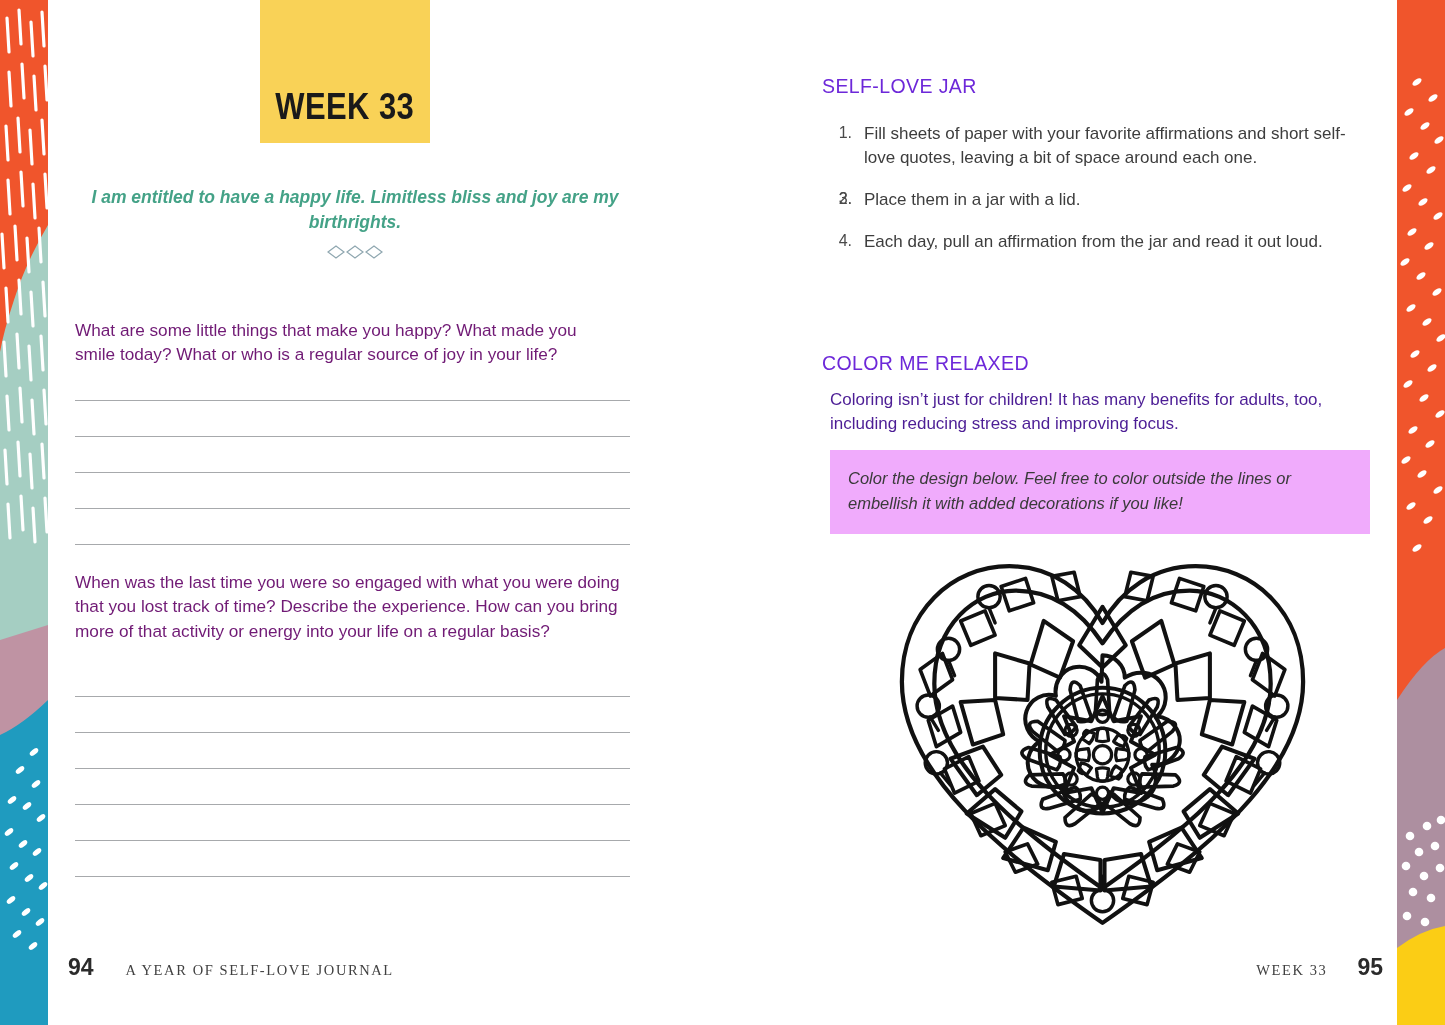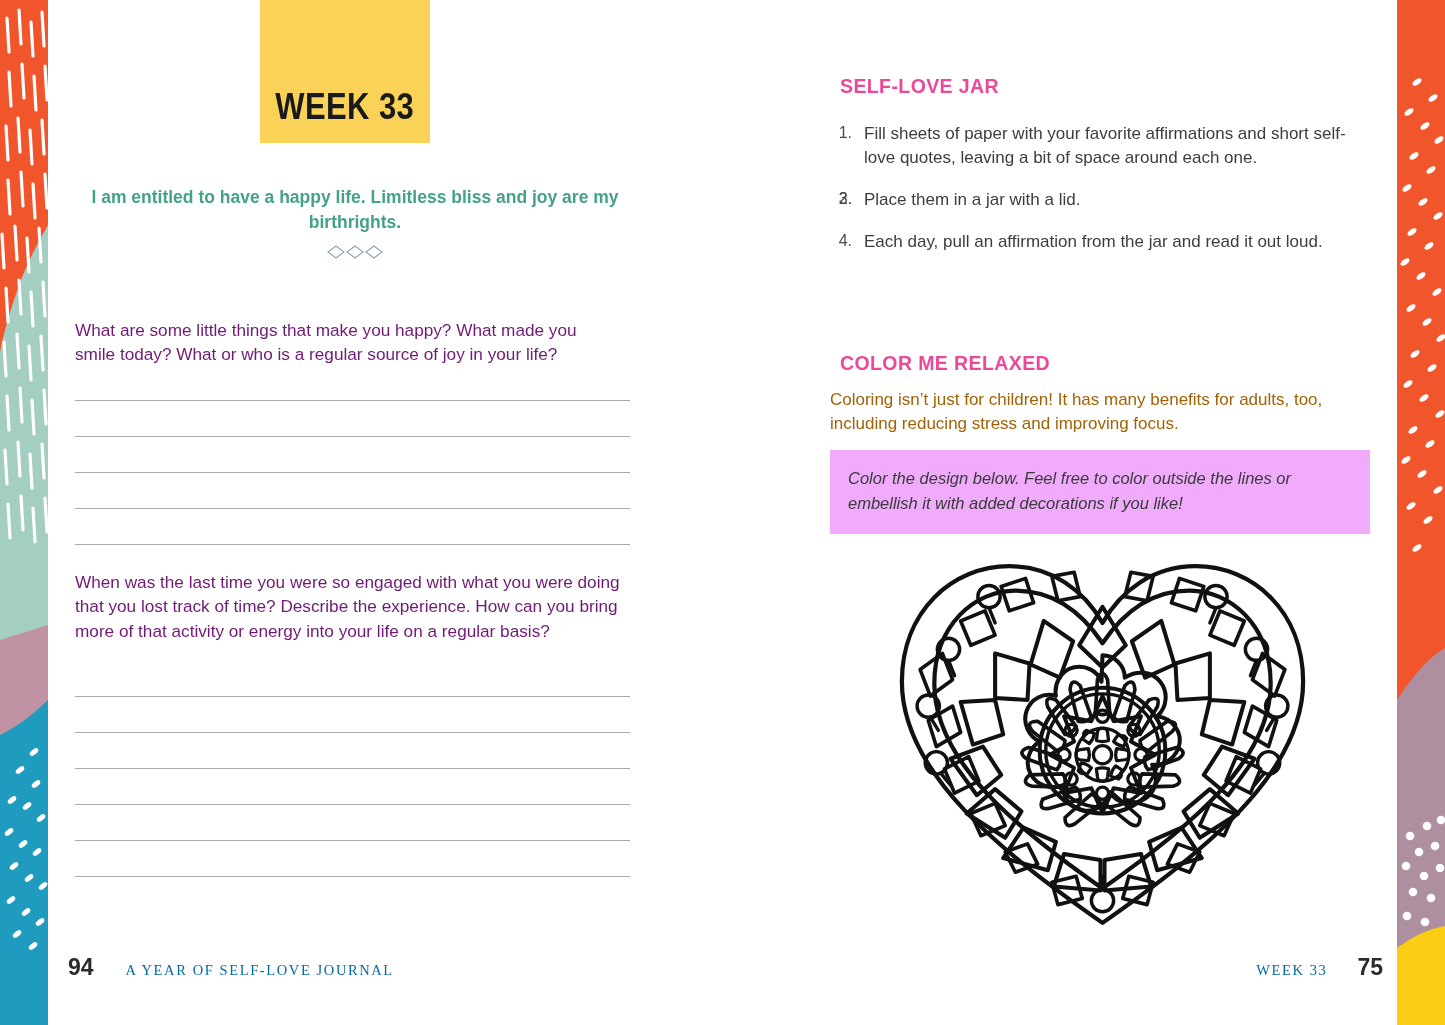--- a/index.html
+++ b/index.html
@@ -35,21 +35,21 @@
   .week-badge-label{
     font-family:"Liberation Sans", sans-serif;
     font-weight:bold;font-size:36px;letter-spacing:0.5px;
     color:#1a1a1a;line-height:1;
     transform:scaleX(0.86);
   }
 
   .affirmation{
     position:absolute;left:15px;top:185px;width:560px;
     text-align:center;
-    color:#44A287;font-weight:bold;font-size:17.5px;line-height:1.45;
+    color:#44A287;font-weight:bold;font-size:17.5px;line-height:1.45;font-style:italic;
   }
   .ornament{
     position:absolute;left:15px;top:243px;width:560px;text-align:center;
     line-height:1;
   }
   .ornament svg{vertical-align:middle;}
 
   .prompt{
     position:absolute;left:15px;width:545px;
     color:#701a75;font-size:17.2px;line-height:1.42;
@@ -60,42 +60,42 @@
   .lines{position:absolute;left:15px;width:555px;}
   .lines .rule{
     height:1px;background:#a7a9ac;width:100%;
   }
   .lines .rule + .rule{margin-top:35px;}
   .lines-1{top:400px;}
   .lines-2{top:696px;}
 
   
   .rp-heading{
-    position:absolute;left:80px;
-    color:#ec4899;font-weight:bold;font-size:19.5px;letter-spacing:0.4px;
+    position:absolute;left:62px;
+    color:#6d28d9;font-weight:normal;font-size:19.5px;letter-spacing:0.4px;
   }
   .rp-heading-1{top:75px;}
   .rp-heading-2{top:352px;}
 
   .ol-steps{
     position:absolute;left:70px;top:122px;width:540px;
     margin:0;padding:0;list-style:none;
   }
   .ol-steps li{
     position:relative;padding-left:34px;margin-bottom:18px;
     color:#3d3d3d;font-size:17px;line-height:1.42;
   }
   .ol-steps li .num{
     position:absolute;left:0;top:0;width:22px;text-align:right;
     color:#4a4a4a;font-size:16px;
   }
 
   .intro-para{
     position:absolute;left:70px;top:388px;width:545px;
-    color:#a16207;font-size:17px;line-height:1.42;
+    color:#4c1d95;font-size:17px;line-height:1.42;
   }
 
   .callout{
     position:absolute;left:70px;top:450px;width:540px;
     background:#f0abfc;
     padding:16px 18px 18px 18px;
     box-sizing:border-box;
   }
   .callout-text{
     font-style:italic;color:#3a3a3a;font-size:16.5px;line-height:1.5;
@@ -109,21 +109,21 @@
   
   .footer{position:absolute;bottom:44px;display:flex;align-items:baseline;}
   .footer-left{left:68px;}
   .footer-right{right:62px;}
   .folio{
     font-family:"Liberation Sans", sans-serif;
     font-weight:bold;font-size:23px;color:#2b2b2b;
   }
   .runhead{
     font-family:"Liberation Serif", serif;
-    font-size:14.5px;letter-spacing:1.6px;color:#0369a1;
+    font-size:14.5px;letter-spacing:1.6px;color:#404040;
   }
   .footer-left .runhead{margin-left:32px;}
   .footer-right .runhead{margin-right:30px;}
 </style>
 </head>
 <body>
 
 <div class="spread">
 
   <div class="edge edge-left">
@@ -500,16 +500,16 @@
             <path d="M192,186 q-2,-3 2,-6 l8,3 q-1,6 -5,10 l-6,-4 q-2,-1 1,-3 Z"></path>
             <circle cx="210" cy="204" r="9"></circle>
           </g>
         </g>
       </svg>
     </div>
   </div>
 
   <div class="footer footer-right">
     <span class="runhead">WEEK 33</span>
-    <span class="folio">75</span>
+    <span class="folio">95</span>
   </div>
 
 </div>
 
 </body></html>

